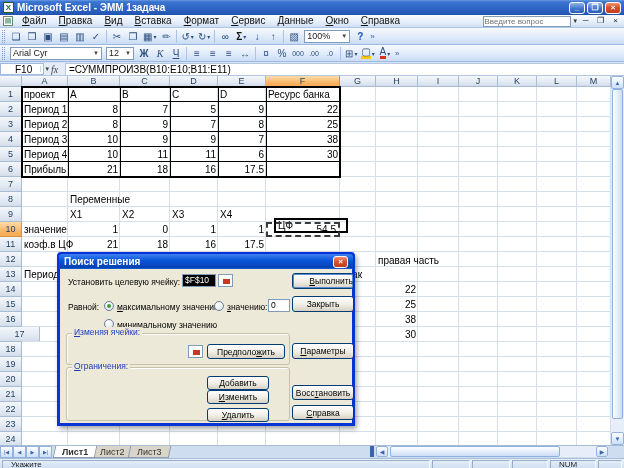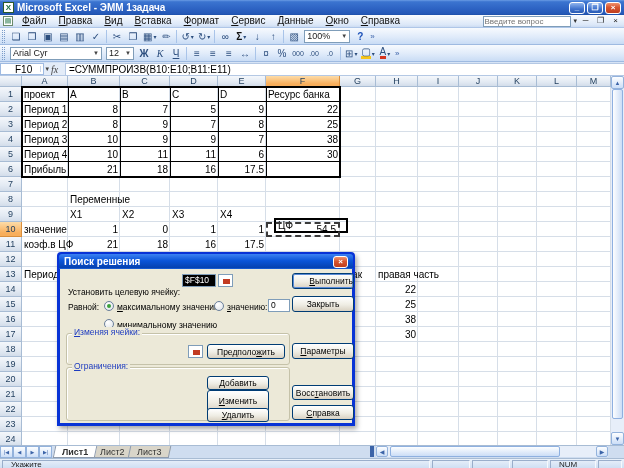--- a/index.html
+++ b/index.html
@@ -379,21 +379,21 @@
       <div class="rowh" data-name="row-header-12" style="left: 0px; top: 176px; width: 22px; height: 15px;">12</div>
       <div class="hl" data-name="gridline" style="left: 22px; top: 190px; width: 589px; height: 1px;"></div>
       <div class="rowh" data-name="row-header-13" style="left: 0px; top: 191px; width: 22px; height: 15px;">13</div>
       <div class="hl" data-name="gridline" style="left: 22px; top: 205px; width: 589px; height: 1px;"></div>
       <div class="rowh" data-name="row-header-14" style="left: 0px; top: 206px; width: 22px; height: 15px;">14</div>
       <div class="hl" data-name="gridline" style="left: 22px; top: 220px; width: 589px; height: 1px;"></div>
       <div class="rowh" data-name="row-header-15" style="left: 0px; top: 221px; width: 22px; height: 15px;">15</div>
       <div class="hl" data-name="gridline" style="left: 22px; top: 235px; width: 589px; height: 1px;"></div>
       <div class="rowh" data-name="row-header-16" style="left: 0px; top: 236px; width: 22px; height: 15px;">16</div>
       <div class="hl" data-name="gridline" style="left: 22px; top: 250px; width: 589px; height: 1px;"></div>
-      <div class="rowh" data-name="row-header-17" style="left: 0px; top: 251px; width: 22px; height: 15px;">17</div>
+      <div class="rowh" data-name="row-header-17" style="left: 0px; top: 251px; width: 40px; height: 15px;">17</div>
       <div class="hl" data-name="gridline" style="left: 22px; top: 265px; width: 589px; height: 1px;"></div>
       <div class="rowh" data-name="row-header-18" style="left: 0px; top: 266px; width: 22px; height: 15px;">18</div>
       <div class="hl" data-name="gridline" style="left: 22px; top: 280px; width: 589px; height: 1px;"></div>
       <div class="rowh" data-name="row-header-19" style="left: 0px; top: 281px; width: 22px; height: 15px;">19</div>
       <div class="hl" data-name="gridline" style="left: 22px; top: 295px; width: 589px; height: 1px;"></div>
       <div class="rowh" data-name="row-header-20" style="left: 0px; top: 296px; width: 22px; height: 15px;">20</div>
       <div class="hl" data-name="gridline" style="left: 22px; top: 310px; width: 589px; height: 1px;"></div>
       <div class="rowh" data-name="row-header-21" style="left: 0px; top: 311px; width: 22px; height: 15px;">21</div>
       <div class="hl" data-name="gridline" style="left: 22px; top: 325px; width: 589px; height: 1px;"></div>
       <div class="rowh" data-name="row-header-22" style="left: 0px; top: 326px; width: 22px; height: 15px;">22</div>
@@ -459,21 +459,21 @@
       <div class="cell num" data-name="cell-D10" style="left: 170px; top: 146px; width: 48px; height: 15px;">1</div>
       <div class="cell num" data-name="cell-E10" style="left: 218px; top: 146px; width: 48px; height: 15px;">1</div>
       <div class="cell num ants" data-name="cell-F10" style="left: 266px; top: 146px; width: 74px; height: 15px;">54.5</div>
       <div class="cell" data-name="cell-A11" style="left: 22px; top: 161px; width: 46px; height: 15px;">коэф.в ЦФ</div>
       <div class="cell num" data-name="cell-B11" style="left: 68px; top: 161px; width: 52px; height: 15px;">21</div>
       <div class="cell num" data-name="cell-C11" style="left: 120px; top: 161px; width: 50px; height: 15px;">18</div>
       <div class="cell num" data-name="cell-D11" style="left: 170px; top: 161px; width: 48px; height: 15px;">16</div>
       <div class="cell num" data-name="cell-E11" style="left: 218px; top: 161px; width: 48px; height: 15px;">17.5</div>
       <div class="cell" data-name="cell-A13" style="left: 22px; top: 191px; width: 46px; height: 15px;">Период</div>
       <div class="cell" data-name="cell-G13" style="left: 340px; top: 191px; width: 36px; height: 15px;">знак</div>
-      <div class="cell" data-name="cell-H13" style="left: 376px; top: 191px; width: 42px; height: 15px;">правая часть</div>
+      <div class="cell" data-name="cell-H13" style="left: 376px; top: 177px; width: 42px; height: 15px;">правая часть</div>
       <div class="cell" data-name="cell-G14" style="left: 340px; top: 206px; width: 36px; height: 15px;">&lt;=</div>
       <div class="cell num" data-name="cell-H14" style="left: 376px; top: 206px; width: 42px; height: 15px;">22</div>
       <div class="cell" data-name="cell-G15" style="left: 340px; top: 221px; width: 36px; height: 15px;">&lt;=</div>
       <div class="cell num" data-name="cell-H15" style="left: 376px; top: 221px; width: 42px; height: 15px;">25</div>
       <div class="cell" data-name="cell-G16" style="left: 340px; top: 236px; width: 36px; height: 15px;">&lt;=</div>
       <div class="cell num" data-name="cell-H16" style="left: 376px; top: 236px; width: 42px; height: 15px;">38</div>
       <div class="cell" data-name="cell-G17" style="left: 340px; top: 251px; width: 36px; height: 15px;">&lt;=</div>
       <div class="cell num" data-name="cell-H17" style="left: 376px; top: 251px; width: 42px; height: 15px;">30</div>
     </div>
 
@@ -515,21 +515,21 @@
     <span class="sb-panel" style="left:550px;width:46px" data-name="num-lock-indicator">NUM</span>
     <span class="sb-panel" style="left:598px;width:24px" data-name="status-panel"></span>
   </div>
 
   <div id="solver" data-name="solver-dialog">
     <div class="dlg-title" data-name="dialog-title-bar">
       <span data-name="dialog-title">Поиск решения</span>
       <span class="dlg-close" data-name="dialog-close-icon">×</span>
     </div>
 
-    <span class="dl" style="left:8px;top:32px" data-name="target-cell-label">Установить целевую ячейку:</span>
+    <span class="dl" style="left:8px;top:22px" data-name="target-cell-label">Установить целевую ячейку:</span>
     <span class="dfield sel" style="left:122px;top:19px;width:34px" data-name="target-cell-input">$F$10</span>
     <span class="range-btn" style="left:158px;top:19px" data-name="range-select-icon">
         <span class="rb-red"></span>
       </span>
     <button class="xpbtn def" style="left:232px;top:18px;width:62px" data-name="solve-button"><u>В</u>ыполнить</button>
 
     <span class="dl" style="left:8px;top:47px" data-name="equal-to-label">Равной:</span>
     <span class="radio sel" style="left:44px;top:46px" data-name="radio-max-value"></span>
     <span class="dl" style="left:57px;top:47px" data-name="radio-max-label"><u>м</u>аксимальному значению</span>
     <span class="radio" style="left:154px;top:46px" data-name="radio-value-of"></span>
@@ -544,19 +544,19 @@
     <span class="glabel" style="left:12px;top:72px" data-name="changing-cells-label"><u>И</u>зменяя ячейки:</span>
     <span class="range-btn" style="left:128px;top:90px" data-name="range-select-icon">
         <span class="rb-red"></span>
       </span>
     <button class="xpbtn" style="left:147px;top:89px;width:78px;height:15px" data-name="guess-button">Предполо<u>ж</u>ить</button>
     <button class="xpbtn" style="left:232px;top:88px;width:62px" data-name="options-button"><u>П</u>араметры</button>
 
     <div class="group" style="left:6px;top:112px;width:224px;height:54px" data-name="constraints-group"></div>
     <span class="glabel" style="left:12px;top:106px" data-name="constraints-label"><u>О</u>граничения:</span>
     <button class="xpbtn" style="left:147px;top:121px;width:62px;height:14px" data-name="add-constraint-button"><u>Д</u>обавить</button>
-    <button class="xpbtn" style="left:147px;top:135px;width:62px;height:22px" data-name="change-constraint-button"><u>И</u>зменить</button>
+    <button class="xpbtn" style="left:147px;top:135px;width:62px;height:14px" data-name="change-constraint-button"><u>И</u>зменить</button>
     <button class="xpbtn" style="left:147px;top:153px;width:62px;height:14px" data-name="delete-constraint-button"><u>У</u>далить</button>
     <button class="xpbtn" style="left:232px;top:130px;width:62px;height:15px" data-name="reset-button">Восс<u>т</u>ановить</button>
     <button class="xpbtn" style="left:232px;top:150px;width:62px;height:15px" data-name="help-button"><u>С</u>правка</button>
   </div>
 
 </div>
 
 </body></html>

